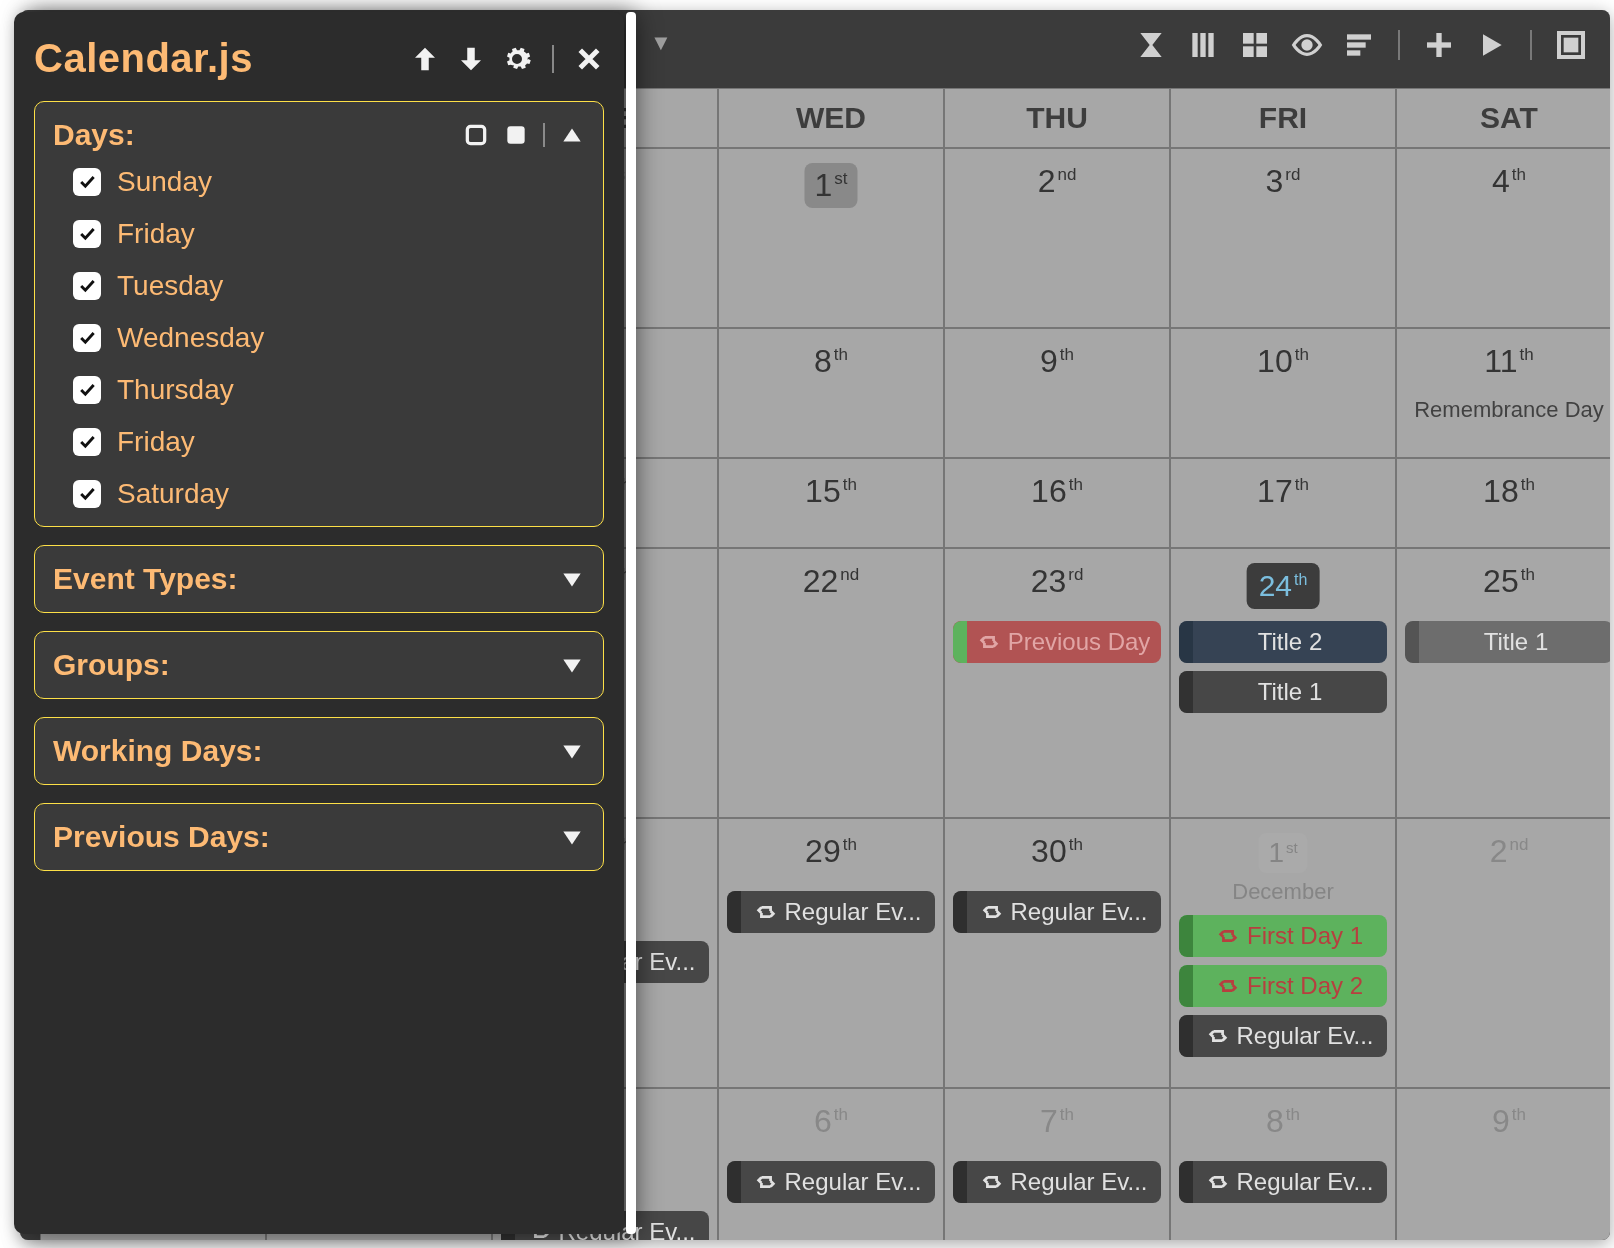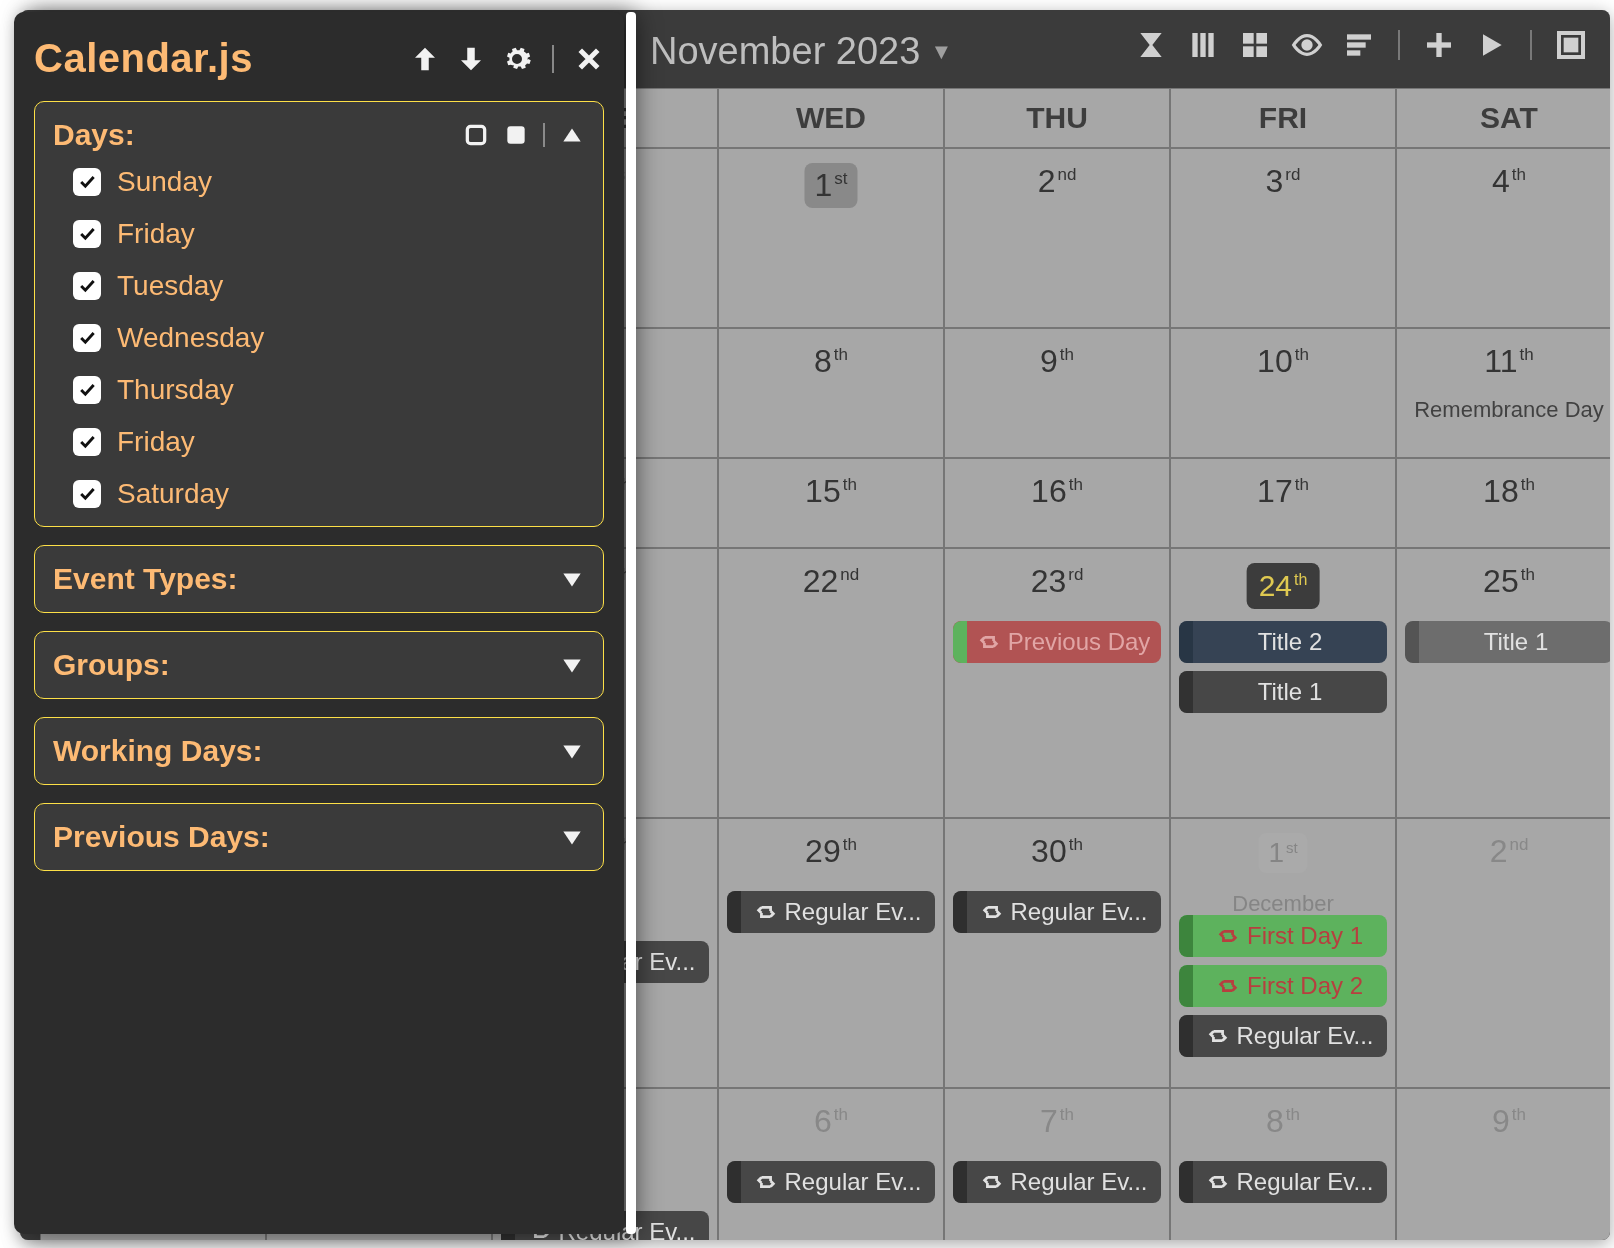--- a/index.html
+++ b/index.html
@@ -69,27 +69,27 @@
   }
   .cell.other { color:#8a8a8a; }
   .cell .daynum {
     position:absolute; top:14px; left:50%; transform:translateX(-50%);
     font-size:32px; color:#222; font-weight:400;
     display:flex; align-items:flex-start;
   }
   .cell.other .daynum { color:#8d8d8d; }
   .daynum .sup { font-size:17px; margin-left:2px; margin-top:2px; }
   .cell .today-badge {
-    background:#2c2c2c; color:#fde047; border-radius:8px;
+    background:#2c2c2c; color:#7dd3fc; border-radius:8px;
     padding:6px 12px; font-size:30px;
     display:inline-flex; align-items:flex-start;text-align:right;
   }
   .cell .today-badge .sup { font-size:16px; margin-left:2px; margin-top:2px;}
   .cell .month-label {
-    position:absolute; top:72px; left:0; right:0; text-align:center;
+    position:absolute; top:60px; left:0; right:0; text-align:center;
     color:#8a8a8a; font-size:22px;
   }
   .cell .note {
     position:absolute; top:68px; left:0; right:0; text-align:center;
     color:#333; font-size:22px;
   }
   .cell.first .daynum { background:#8f8f8f; border-radius:8px; padding:4px 10px; }
 
   .events { position:absolute; top:72px; left:8px; right:8px; display:flex; flex-direction:column; gap:8px; }
   .evt {
@@ -174,21 +174,20 @@
   .tri-down svg, .tri-up svg { width:26px; height:26px; }
 </style>
 </head>
 <body>
 
 <div class="stage">
 
   <div class="calendar">
     <div class="cal-header">
       <div class="title-area">
-        <span>November 2023</span>
         <span class="tri">▼</span>
       </div>
       <div class="toolbar-right">
         <span class="tool-icon">
             <svg viewBox="0 0 24 24" fill="currentColor">
               <path d="M4 3h16l-7 9 7 9H4l7-9z"></path>
             </svg>
           </span>
         <span class="tool-icon">
             <svg viewBox="0 0 24 24" fill="currentColor">

